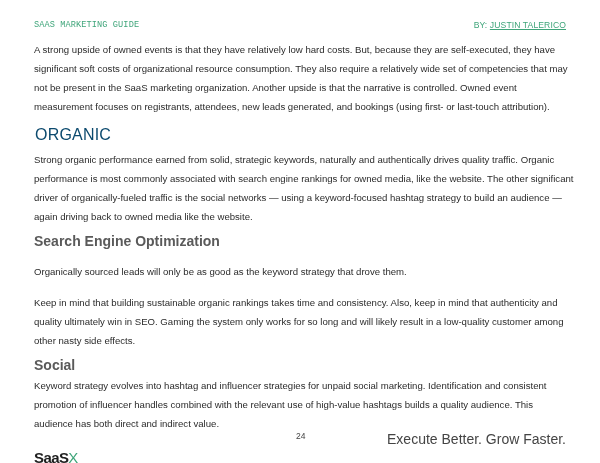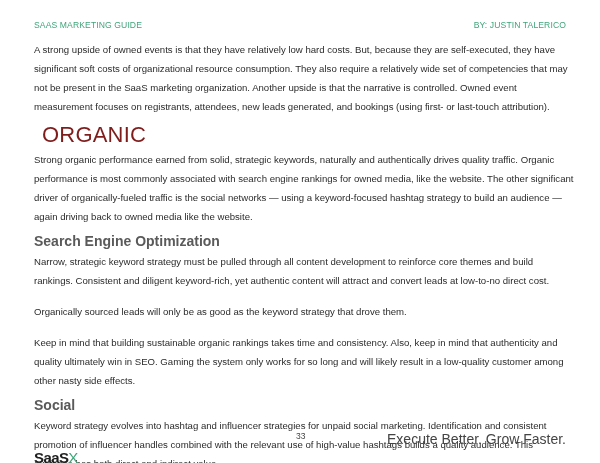--- a/index.html
+++ b/index.html
@@ -1,27 +1,27 @@
 <!DOCTYPE html>
 <html><head>
 <meta charset="utf-8">
 <style>
   html, body { margin: 0; padding: 0; background: #ffffff; }
   body { width: 600px; height: 463px; position: relative; overflow: hidden;
          font-family: "Liberation Sans", sans-serif; color: #2b2b2b; }
   .header { position: absolute; top: 20px; left: 34px; right: 34px; height: 14px;
             font-size: 8.6px; color: #3fa57a; letter-spacing: 0.1px; }
-  .header .left { position: absolute; left: 0; top: 0; }
+  .header .left { position: absolute; left: 0; top: 0; font-family: Liberation Mono, monospace; }
   .header .right { position: absolute; right: 0; top: 0; }
-  .header .right a { color: #3fa57a; }
+  .header .right a { color: #3fa57a; text-decoration: underline; }
   .content { position: absolute; top: 40px; left: 34px; width: 540px; }
   p { margin: 0; font-size: 9.6px; line-height: 19px; color: #2b2b2b; }
   .p-gap { margin-top: 12px; }
-  h1 { margin: 6px 0 2px 8px; font-weight: normal; font-size: 22px; line-height: 26px;
-       color: #7f1d1d; letter-spacing: 0.2px; }
+  h1 { margin: 6px 0 2px 1px; font-weight: normal; font-size: 16px; line-height: 26px;
+       color: #0c4a6e; letter-spacing: 0.2px; }
   h2 { margin: 6px 0 2px 0; font-weight: bold; font-size: 14px; line-height: 18px; color: #5a5a5a; }
   .footer { position: absolute; top: 426px; left: 34px; right: 34px; height: 20px; }
   .logo { position: absolute; left: 0; top: 0; font-size: 15px; font-weight: bold; letter-spacing: -0.6px; color: #1e1e1e; margin-top: 23px; }
   .logo .x { color: #3fa57a; font-weight: normal; }
   .pagenum { position: absolute; left: 262px; top: 5px; font-size: 8.5px; color: #444; }
   .tagline { position: absolute; right: 0; top: 5px; font-size: 14px; color: #444; }
 </style>
 </head>
 <body>
 
@@ -32,25 +32,24 @@
   </span>
 </div>
 
 <div class="content">
   <p>A strong upside of owned events is that they have relatively low hard costs. But, because they are self-executed, they have significant soft costs of organizational resource consumption. They also require a relatively wide set of competencies that may not be present in the SaaS marketing organization. Another upside is that the narrative is controlled. Owned event measurement focuses on registrants, attendees, new leads generated, and bookings (using first- or last-touch attribution).</p>
 
   <h1>ORGANIC</h1>
   <p>Strong organic performance earned from solid, strategic keywords, naturally and authentically drives quality traffic. Organic performance is most commonly associated with search engine rankings for owned media, like the website. The other significant driver of organically-fueled traffic is the social networks — using a keyword-focused hashtag strategy to build an audience — again driving back to owned media like the website.</p>
 
   <h2>Search Engine Optimization</h2>
-  <p>Narrow, strategic keyword strategy must be pulled through all content development to reinforce core themes and build rankings. Consistent and diligent keyword-rich, yet authentic content will attract and convert leads at low-to-no direct cost.</p>
   <p class="p-gap">Organically sourced leads will only be as good as the keyword strategy that drove them.</p>
   <p class="p-gap">Keep in mind that building sustainable organic rankings takes time and consistency. Also, keep in mind that authenticity and quality ultimately win in SEO. Gaming the system only works for so long and will likely result in a low-quality customer among other nasty side effects.</p>
 
   <h2>Social</h2>
   <p>Keyword strategy evolves into hashtag and influencer strategies for unpaid social marketing. Identification and consistent promotion of influencer handles combined with the relevant use of high-value hashtags builds a quality audience. This audience has both direct and indirect value.</p>
 </div>
 
 <div class="footer">
   <span class="logo"><span>SaaS</span><span class="x">X</span></span>
-  <span class="pagenum">33</span>
+  <span class="pagenum">24</span>
   <span class="tagline">Execute Better. Grow Faster.</span>
 </div>
 
 </body></html>

